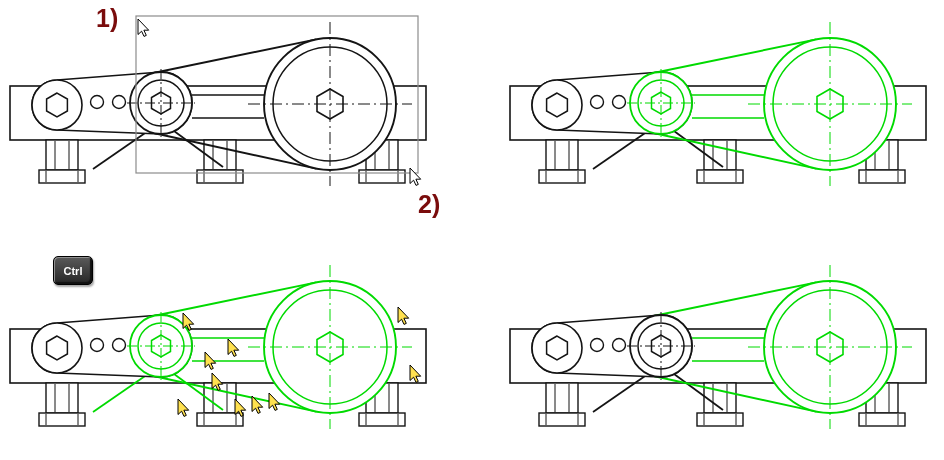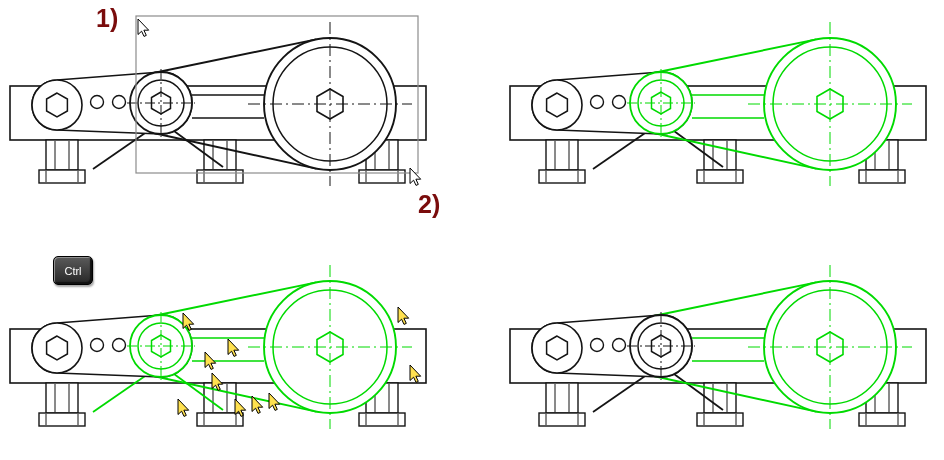--- a/index.html
+++ b/index.html
@@ -25,21 +25,21 @@
     position:absolute;
     left:53px;top:256px;
     width:38px;height:27px;
     background:linear-gradient(#5a5a5a,#262626);
     border:1px solid #000;
     border-radius:5px;
     box-shadow:inset 1px 1px 0 #8f8f8f, inset -2px -2px 1px #111, 1px 2px 2px rgba(0,0,0,.35);
     display:flex;align-items:center;justify-content:center;
   }
   .ctrl-key span{
-    font-size:11px;font-weight:normal;
+    font-size:11px;font-weight:bold;
     font-family:"Liberation Sans",sans-serif;
     text-align:center;
   }
 </style>
 </head>
 <body>
 
 <div class="stage">
   <svg id="scene" width="944" height="460" viewBox="0 0 944 460">
       <g transform="translate(0,0)">

